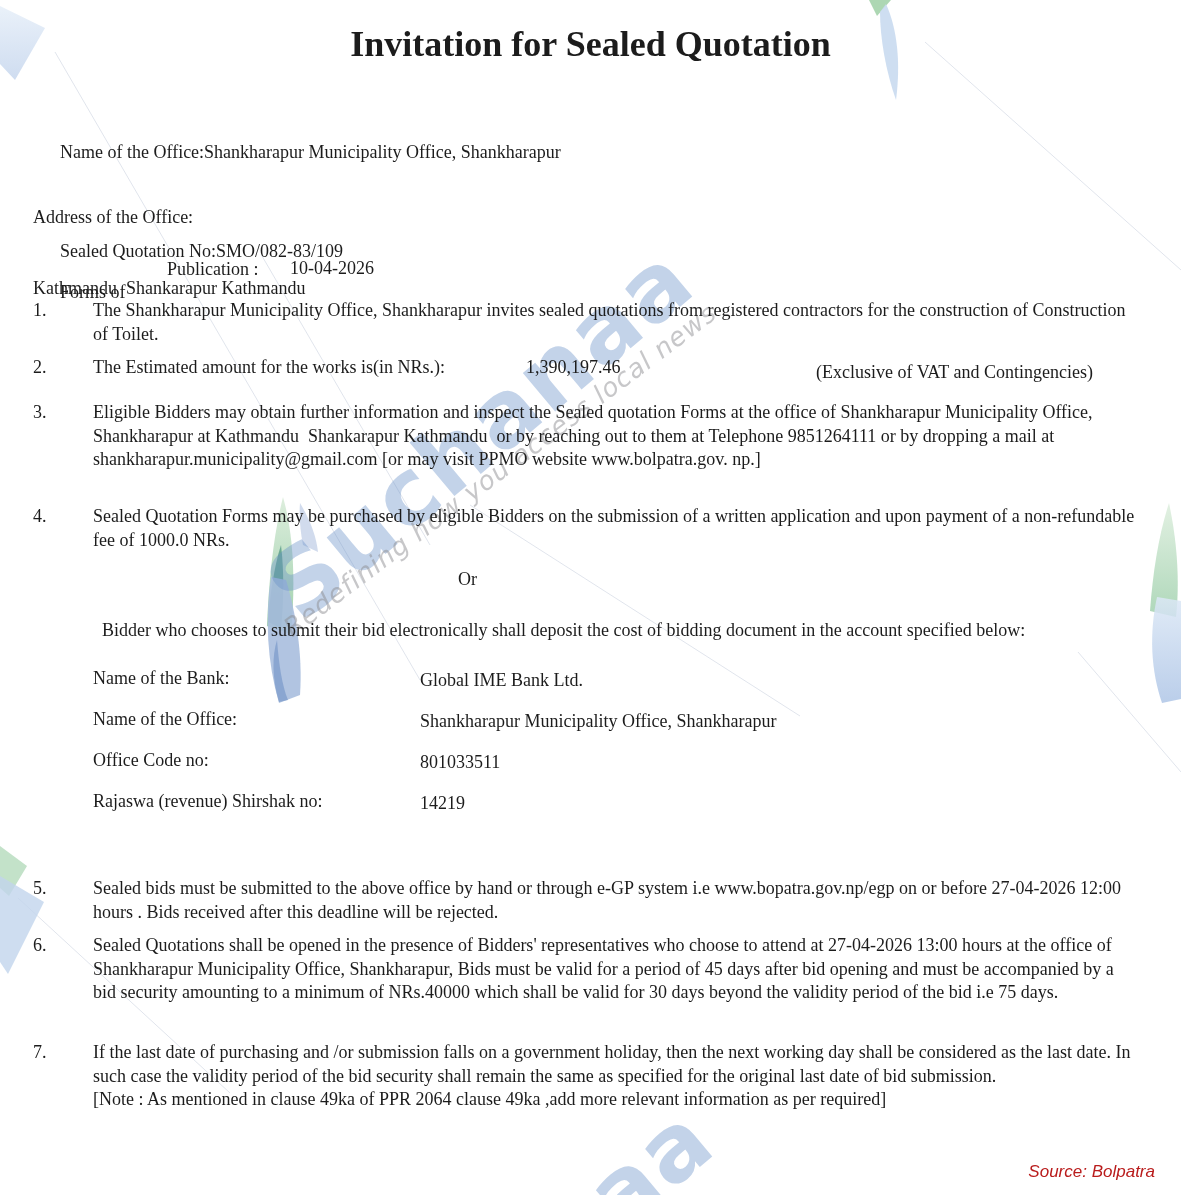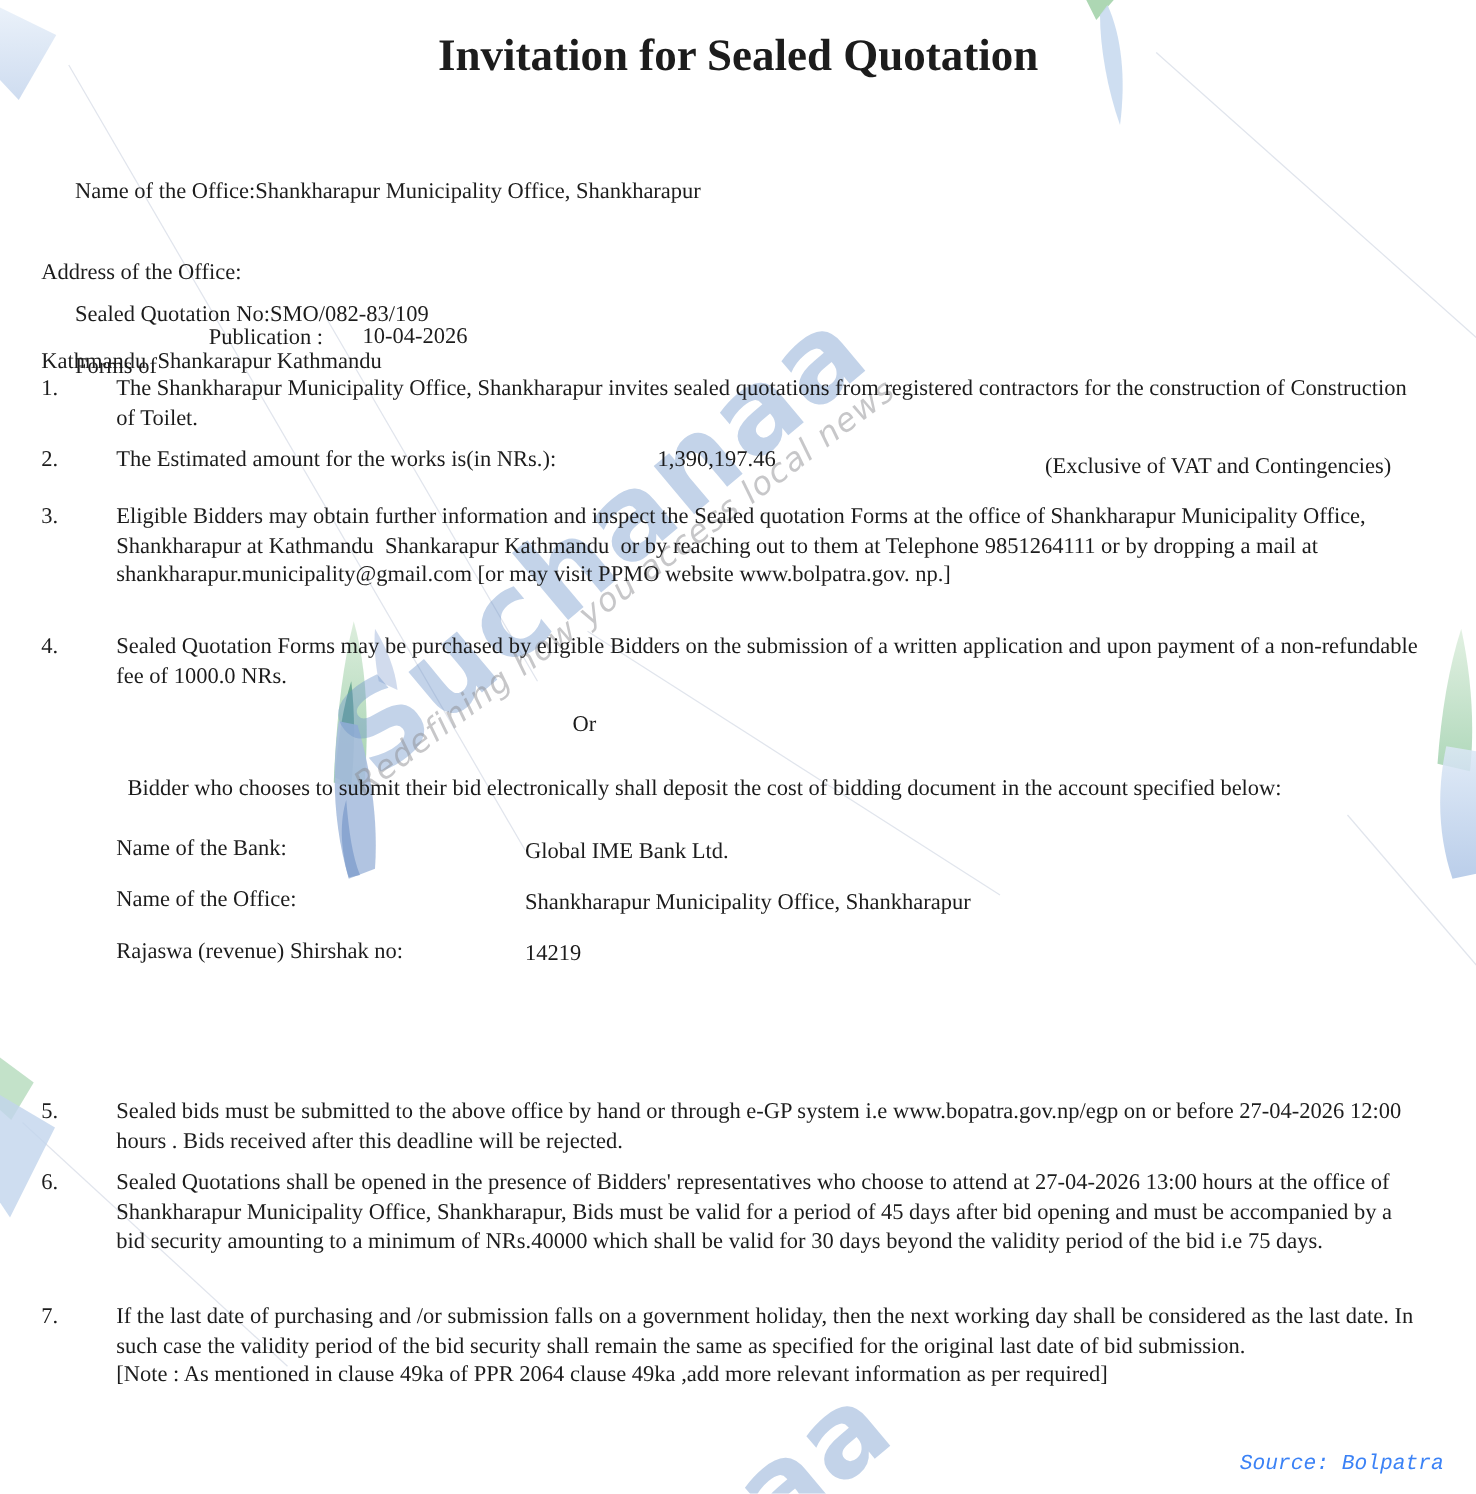--- a/index.html
+++ b/index.html
@@ -23,29 +23,29 @@
   .content{position:absolute;left:0;top:0;width:100%;height:100%;}
   .doc-title{
     position:absolute;left:0;top:22px;width:100%;
     text-align:center;font-size:36px;font-weight:bold;line-height:44px;
   }
   .line{position:absolute;font-size:18px;line-height:23.5px;white-space:pre-wrap;}
   .item{position:absolute;left:33px;width:1107px;font-size:18px;line-height:23.5px;}
   .item .no{position:absolute;left:0;top:0;width:60px;}
   .item .itxt{display:block;margin-left:60px;white-space:pre-wrap;}
   .amt{position:absolute;left:493px;top:0;}
-  .vat{position:absolute;left:803px;top:5px;}
+  .vat{position:absolute;left:783px;top:5px;}
   .bank{position:absolute;left:93px;top:667px;width:1000px;font-size:18px;line-height:23.5px;}
   .bank .brow{position:relative;height:23.5px;margin-bottom:17.5px;}
   .bank .bval{position:absolute;left:327px;top:2px;white-space:pre-wrap;}
   .or-sep{position:absolute;left:458px;top:568px;font-size:18px;line-height:23.5px;}
   .note-line{display:block;margin-left:0;}
   .source{
     position:absolute;right:26px;top:1162px;
-    font-family:Liberation Mono, monospace;font-style:italic;font-size:17px;color:#3b82f6;
+    font-family:Liberation Sans, sans-serif;font-style:italic;font-size:17px;color:#b91c1c;
   }
 </style>
 </head>
 <body>
 
 <div class="page">
 
   <svg class="deco" width="1181" height="1195" viewBox="0 0 1181 1195">
     <defs>
       <linearGradient id="gGreen" x1="0" y1="0" x2="0" y2="1">
@@ -149,20 +149,24 @@
     <div class="bank">
       <div class="brow">
         <span>Name of the Bank:</span>
         <span class="bval">Global IME Bank Ltd.</span>
       </div>
       <div class="brow">
         <span>Name of the Office:</span>
         <span class="bval">Shankharapur Municipality Office, Shankharapur</span>
       </div>
       <div class="brow">
+        <span>Office Code no:</span>
+        <span class="bval">801033511</span>
+      </div>
+      <div class="brow">
         <span>Rajaswa (revenue) Shirshak no:</span>
         <span class="bval">14219</span>
       </div>
     </div>
 
     <div class="item" style="top:877px;">
       <span class="no">5.</span>
       <span class="itxt">Sealed bids must be submitted to the above office by hand or through e-GP system i.e www.bopatra.gov.np/egp on or before 27-04-2026 12:00 hours . Bids received after this deadline will be rejected.</span>
     </div>
 

